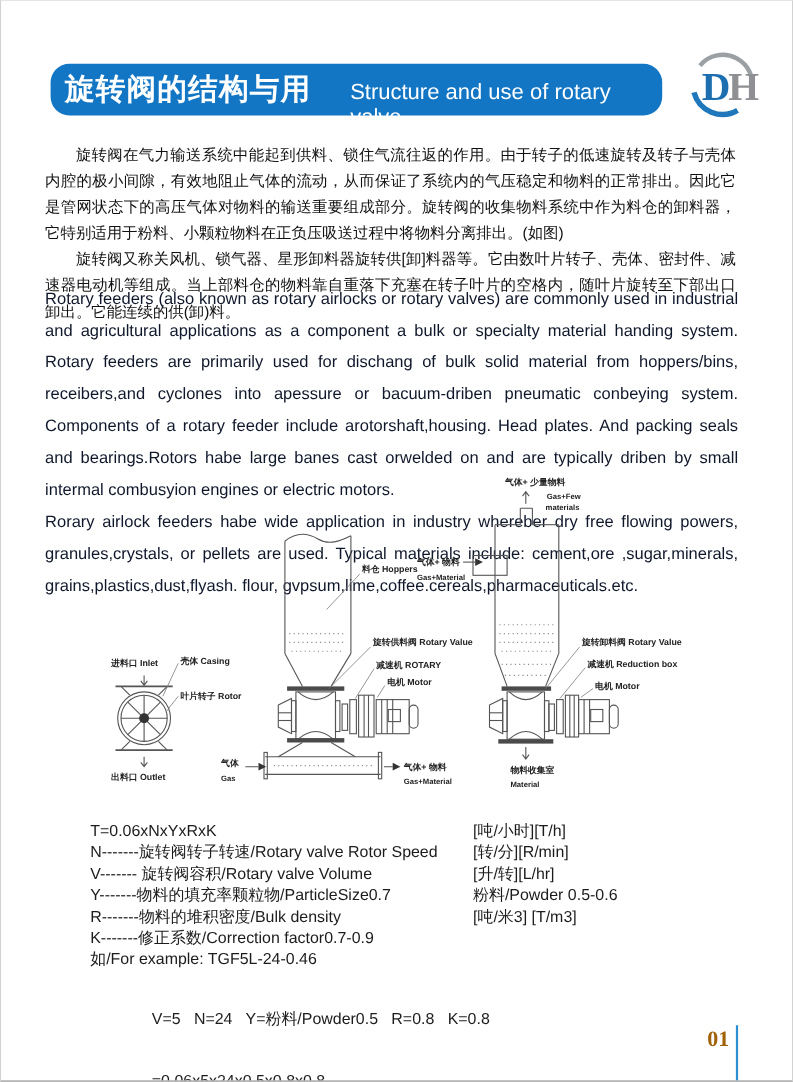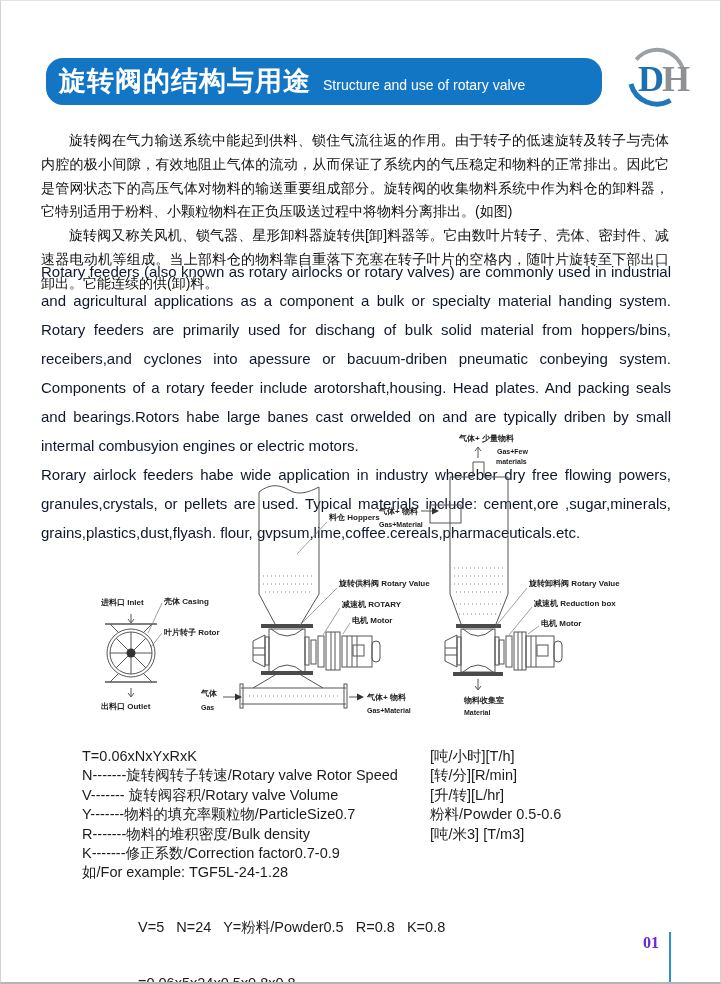--- a/index.html
+++ b/index.html
@@ -17,21 +17,21 @@
     overflow:hidden;
   }
   
   .banner{
     position:absolute;left:45px;top:57px;width:556px;height:47px;
     background:#1276c5;border-radius:17px;
     display:flex;align-items:baseline;
     padding-left:13px;box-sizing:border-box;
   }
   .banner .zh{font-size:27px;font-weight:bold;color:#ffffff;line-height:47px;letter-spacing:1px;}
-  .banner .en{font-size:14px;color:#ffffff;margin-left:12px;}
+  .banner .en{font-size:20px;color:#ffffff;margin-left:12px;}
   .logo{position:absolute;left:612px;top:44px;width:84px;height:68px;}
   
   .zh-intro{
     position:absolute;left:40px;top:128px;width:628px;
     font-size:14px;line-height:23.8px;text-align:justify;color:#111;
   }
   .zh-intro p{margin:0;text-indent:2em;}
   .en-intro{
     position:absolute;left:40px;top:256px;width:630px;
     font-size:15px;line-height:29px;text-align:justify;color:#0f172a;
@@ -58,21 +58,21 @@
   .calc-row{position:relative;height:19.4px;line-height:19.4px;}
   .calc-row .right{position:absolute;left:348px;top:0;}
   .calc-example{
     position:absolute;left:137px;top:880px;
     font-size:14.5px;line-height:18.6px;white-space:pre;
   }
   .calc-example div{white-space:pre;}
   
   .page-num{
     position:absolute;left:642px;top:933px;
-    font-family:"Liberation Serif",serif;font-weight:bold;font-size:16px;color:#6d28d9;
+    font-family:"Liberation Serif",serif;font-weight:bold;font-size:20px;color:#a16207;
   }
   .footer-vline{position:absolute;left:668px;top:931px;width:2px;height:51px;background:#2e8fd0;}
 </style>
 </head>
 <body>
 
 <div class="page">
 
   <div class="banner">
     <span class="zh">旋转阀的结构与用途</span>
@@ -280,21 +280,21 @@
     </div>
     <div class="calc-row">
       <span>R-------物料的堆积密度/Bulk density</span>
       <span class="right">[吨/米3] [T/m3]</span>
     </div>
     <div class="calc-row">
       <span>K-------修正系数/Correction factor0.7-0.9</span>
       <span class="right"></span>
     </div>
     <div class="calc-row">
-      <span>如/For example: TGF5L-24-1.28</span>
+      <span>如/For example: TGF5L-24-0.46</span>
       <span class="right"></span>
     </div>
   </div>
 
   <div class="calc-example">
     <div>V=5   N=24   Y=粉料/Powder0.5   R=0.8   K=0.8</div>
     <div>=0.06x5x24x0.5x0.8x0.8</div>
     
   </div>
 

